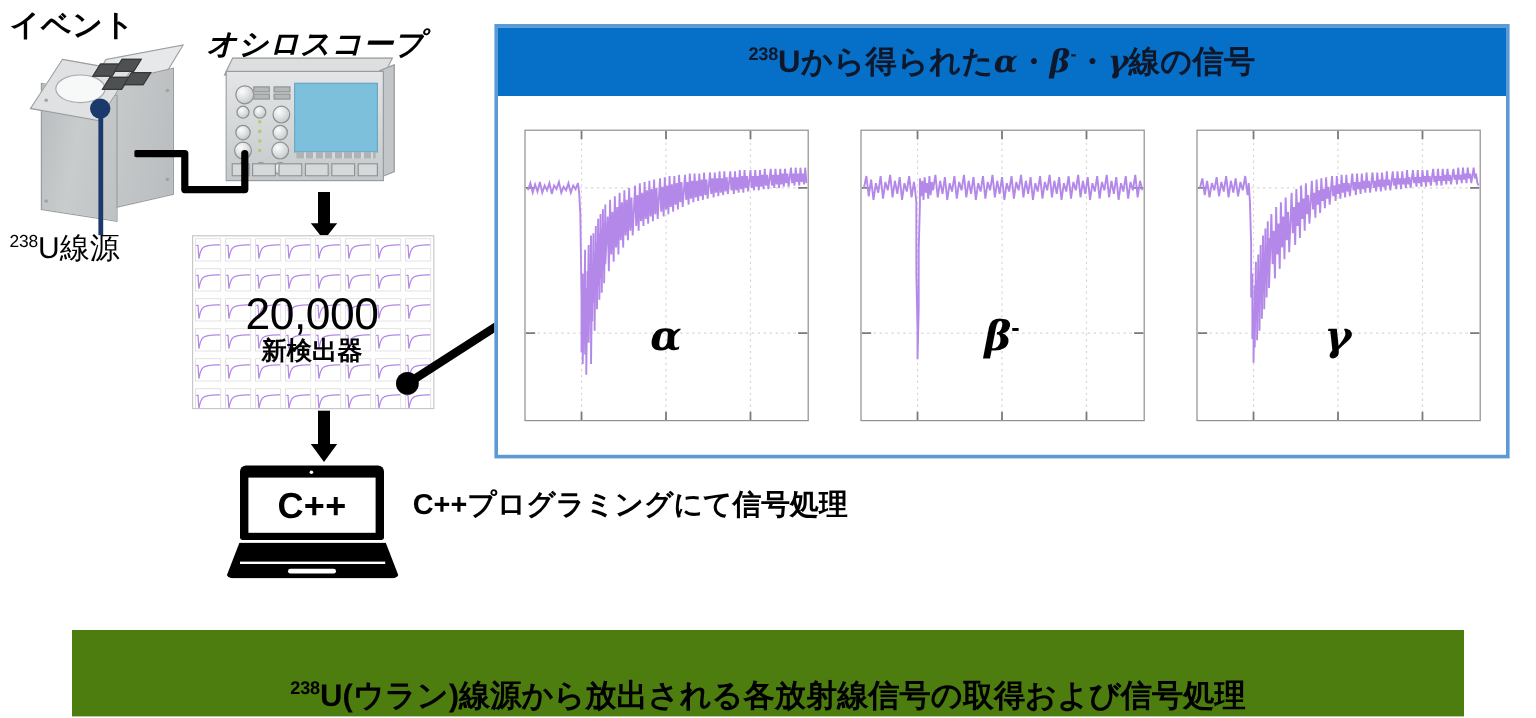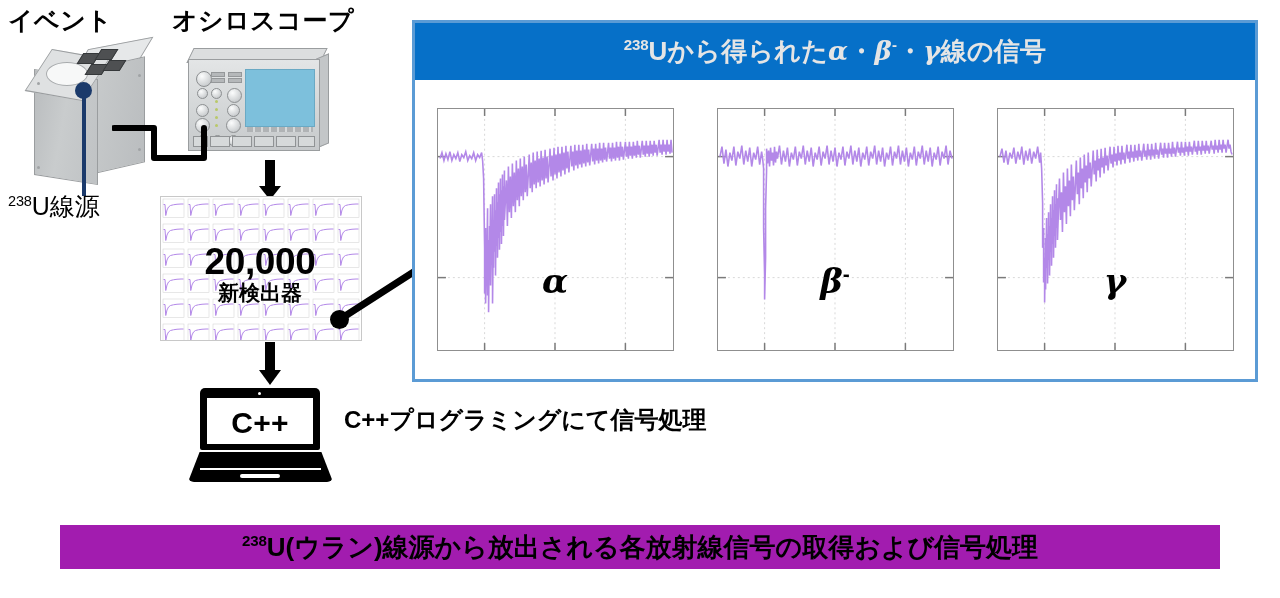--- a/index.html
+++ b/index.html
@@ -30,21 +30,21 @@
 
   
   .top-label {
     font-weight: bold;
     font-size: 25px;
     letter-spacing: 0.02em;
     white-space: nowrap;
     color: #000;
   }
   #label-detector { left: 8px;  top: 4px; }
-  #label-scope    { left: 172px; top: 4px; }
+  #label-scope    { left: 172px; top: 20px; font-style: italic; }
 
   #label-source {
     left: 8px; top: 190px;
     font-weight: normal;
     font-size: 25px;
     white-space: nowrap;
   }
 
   
   #detector { left: 28px; top: 48px; width: 130px; height: 135px; }
@@ -203,21 +203,21 @@
   #grid-overlay {
     left: 160px; top: 196px;
     width: 200px; height: 143px;
     display: flex;
     flex-direction: column;
     align-items: center;
     justify-content: center;
     pointer-events: none;
   }
   #grid-count {
-    font-weight: bold;
+    font-weight: normal;
     font-size: 37px;
     line-height: 1;
     letter-spacing: -0.01em;
     color: #000;
     margin-top: 14px;
   }
   #grid-unit {
     font-weight: bold;
     font-size: 21px;
     line-height: 1.25;
@@ -297,21 +297,21 @@
     position: absolute;
     left: 0; top: 0;
     width: 100%; height: 57px;
     background: #0670c8;
     display: flex;
     align-items: center;
     justify-content: center;
     box-sizing: border-box;
   }
   #panel-title {
-    color: #e5e5e5;
+    color: #0f172a;
     font-weight: bold;
     font-size: 26px;
     white-space: nowrap;
     letter-spacing: 0.01em;
   }
   #panel-title .gk { font-family: "DejaVu Serif", serif; font-style: italic; }
 
   #scopes {
     position: absolute;
     left: 0; top: 57px;
@@ -353,24 +353,24 @@
   #leader-dot {
     left: 330px; top: 310px;
     width: 19px; height: 19px;
     border-radius: 50%;
     background: #000;
   }
 
   
   #bottom-bar {
     left: 60px; top: 525px;
-    width: 1160px; height: 44px;
-    background: #a21caf;
+    width: 1160px; height: 72px;
+    background: #4d7c0f;
     display: flex;
-    align-items: center;
+    align-items: flex-end;
     justify-content: center;
   }
   #bottom-caption {
     font-weight: bold;
     font-size: 26px;
     white-space: nowrap;
     color: #000;
   }
 </style>
 </head>

